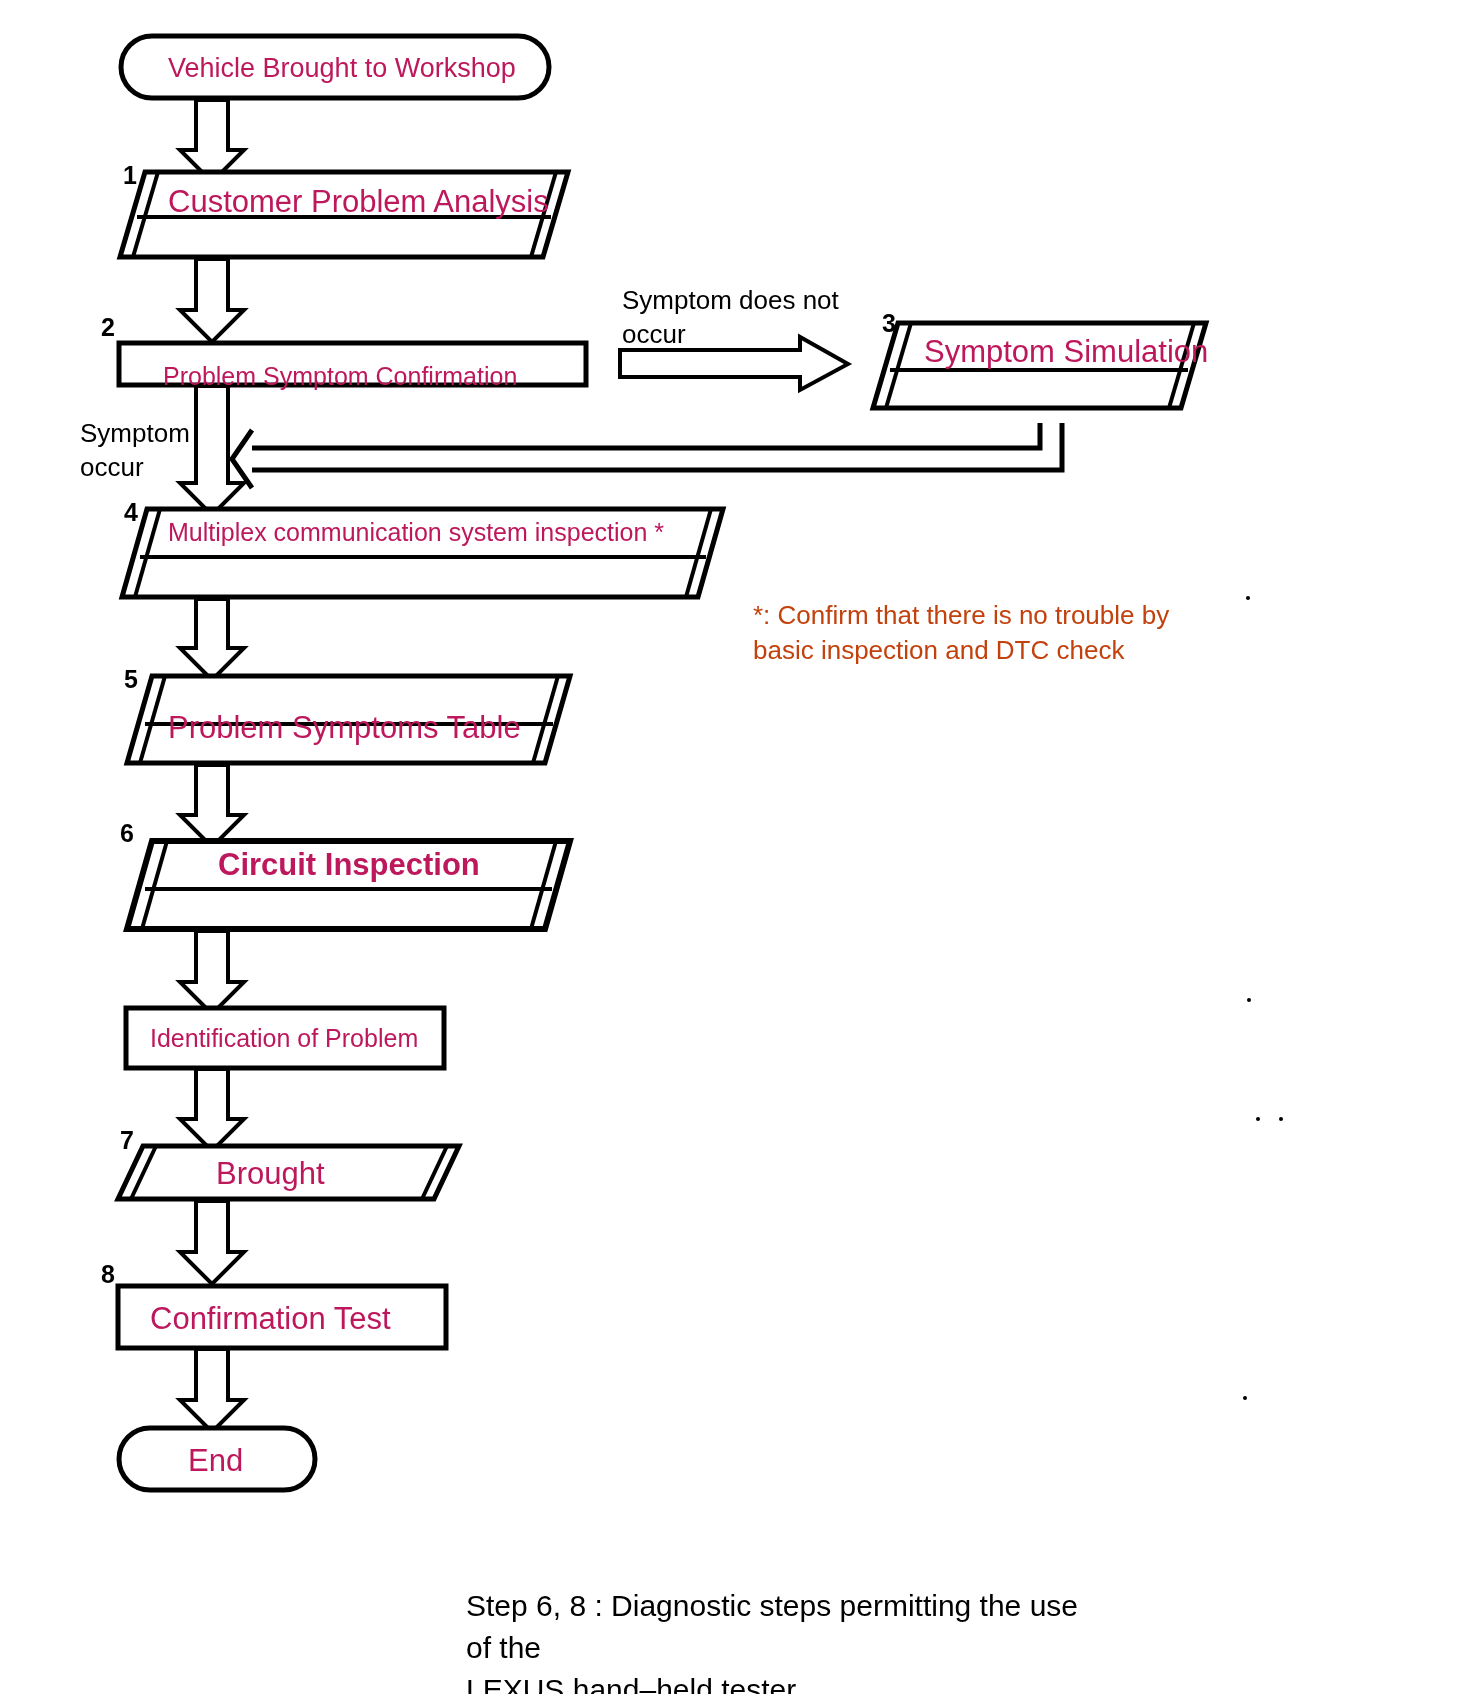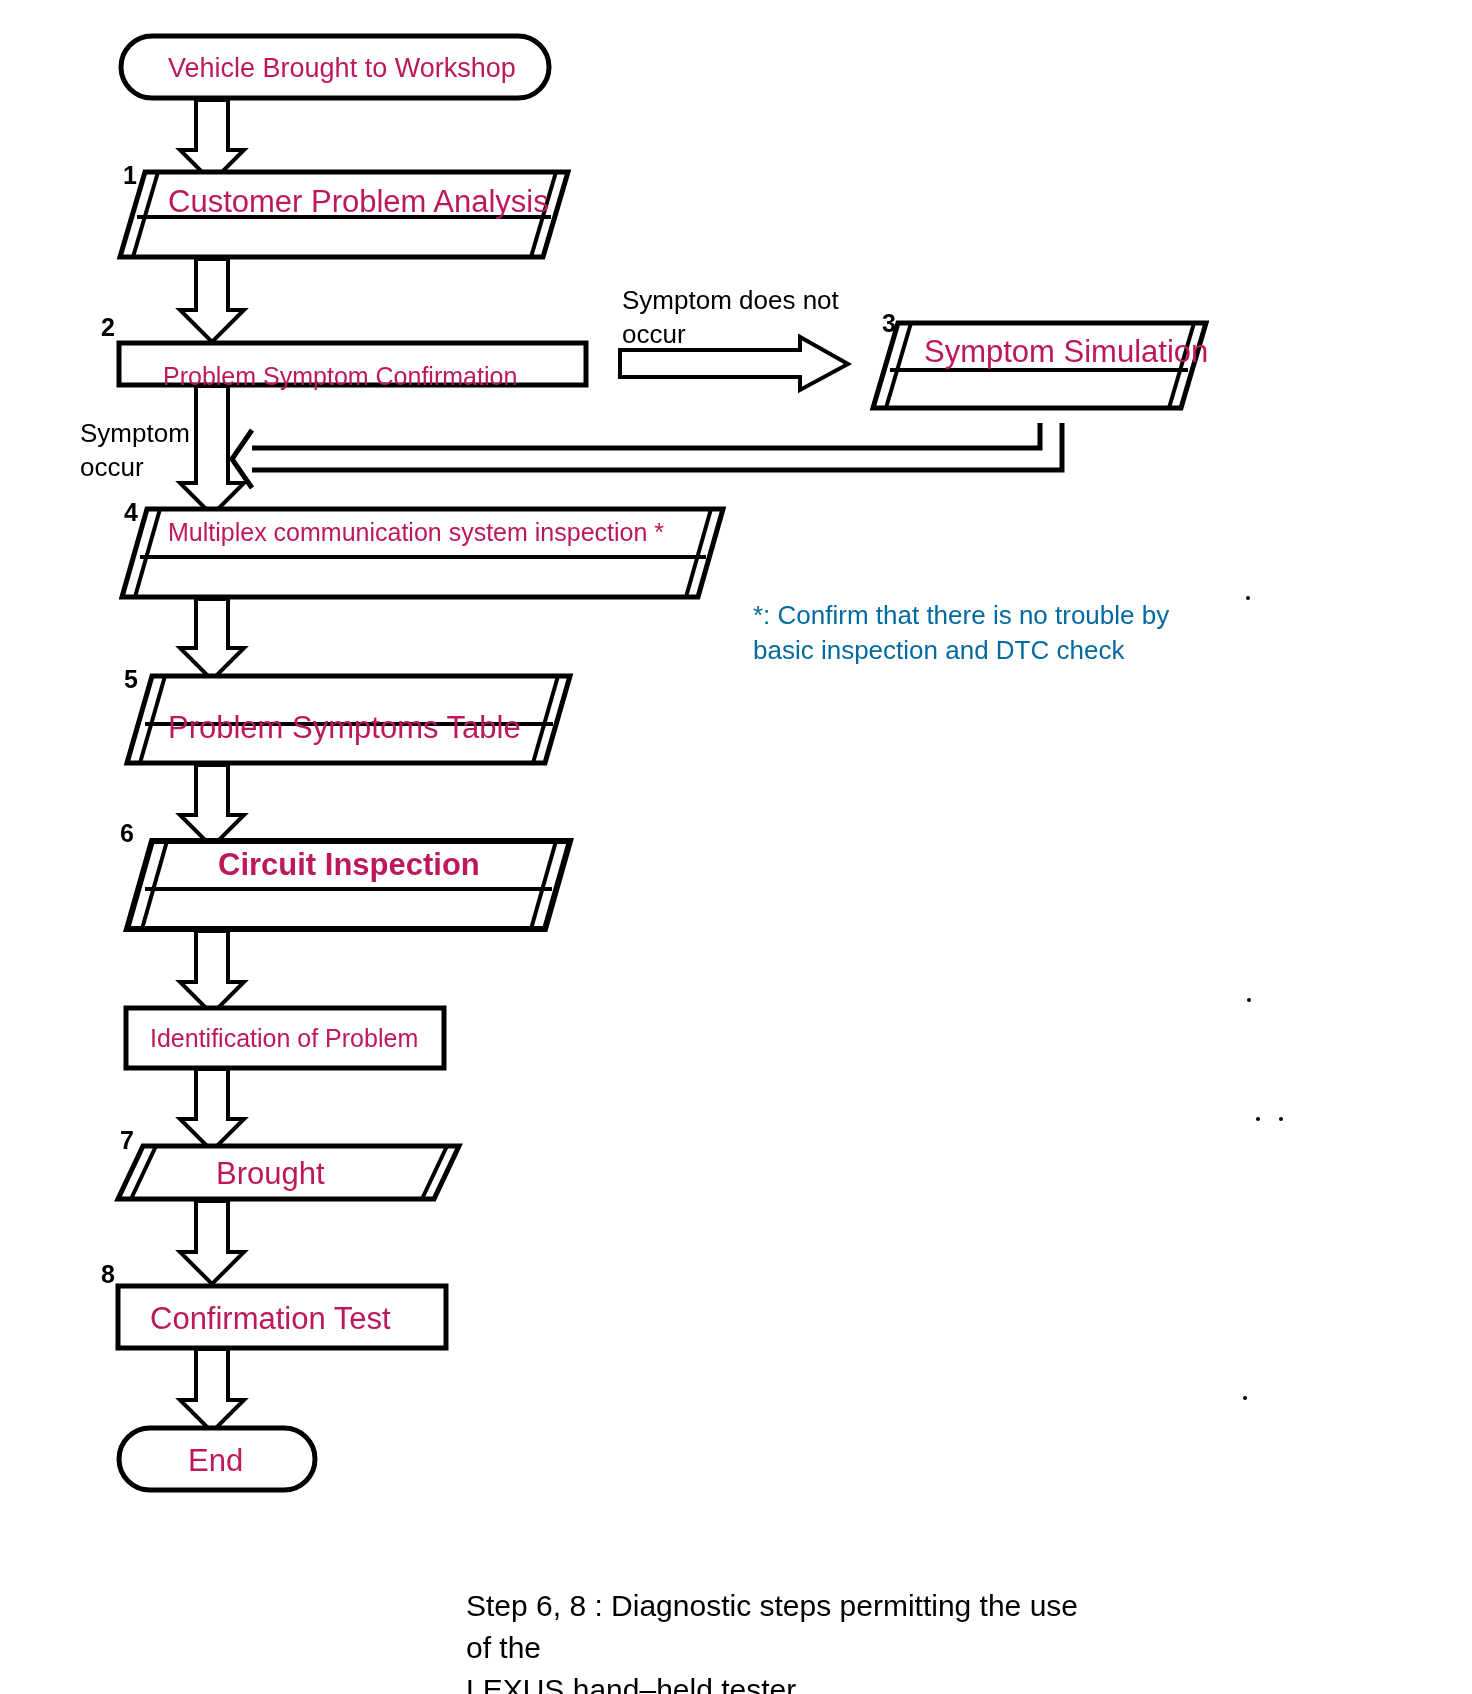--- a/index.html
+++ b/index.html
@@ -45,21 +45,21 @@
     font-family: "Liberation Sans", sans-serif;
     font-size: 26px;
     color: #000;
     line-height: 1.32;
     white-space: pre-line;
   }
   .note-text {
     position: absolute;
     font-family: "Liberation Sans", sans-serif;
     font-size: 26px;
-    color: #0369a1;
+    color: #c2410c;
     line-height: 1.35;
     white-space: pre-line;
   }
   .footer-text {
     position: absolute;
     font-family: "Liberation Sans", sans-serif;
     font-size: 30px;
     color: #000;
     line-height: 1.4;
     text-align: left;

